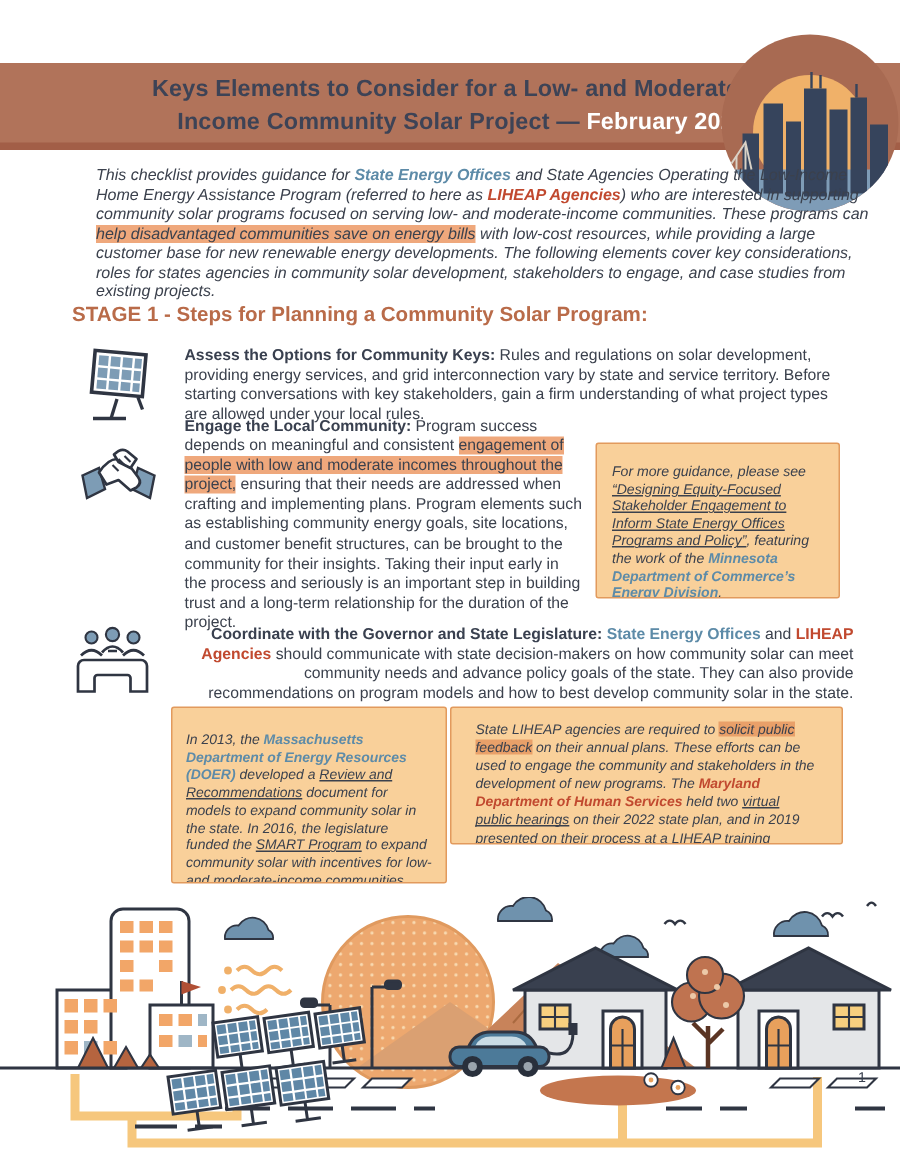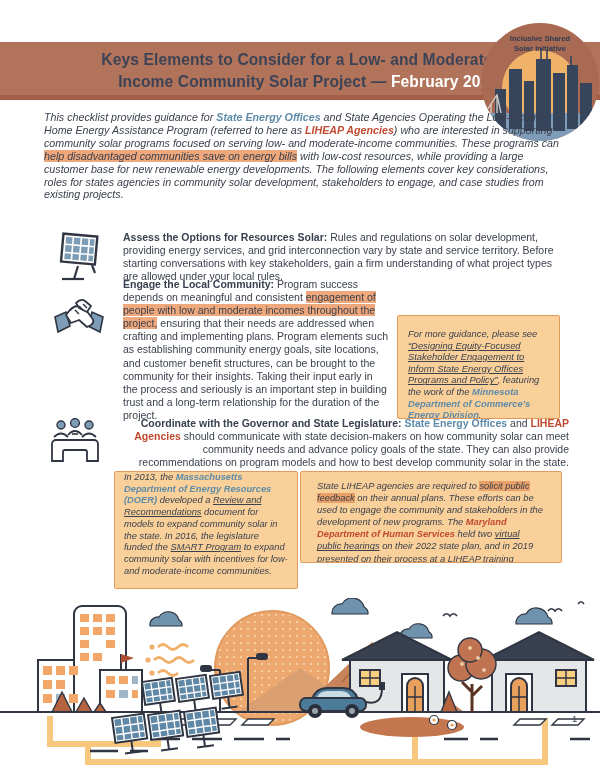--- a/index.html
+++ b/index.html
@@ -12,37 +12,37 @@
          font-size:15.6px;line-height:22px;color:#3d4356;letter-spacing:.1px;}
   .seg-white{color:#ffffff;}
   
   .badge{position:absolute;left:481px;top:23px;width:118px;height:118px;border-radius:50%;
          background:#a86a52;overflow:hidden;}
   .badge-sun{position:absolute;left:21px;top:27px;width:76px;height:76px;border-radius:50%;background:#f0b169;}
   .badge-text{position:absolute;top:11px;left:0;width:100%;text-align:center;
               font-size:7.6px;font-weight:bold;color:#2f3b52;line-height:9.5px;}
   .badge svg{position:absolute;left:0;bottom:0;}
   
-  .intro{position:absolute;left:44px;top:111px;width:518px;font-style:italic;
+  .intro{position:absolute;left:64px;top:111px;width:518px;font-style:italic;
          font-size:10.7px;line-height:12.9px;}
   .stage{position:absolute;left:48px;top:202px;font-weight:bold;font-size:13.7px;color:#b96b49;}
   
   .bicon{position:absolute;}
   #icon1{left:50px;top:229px;}
   #icon2{left:52px;top:293px;}
   #icon3{left:44px;top:417px;}
   .btext{position:absolute;font-size:10.5px;line-height:13.1px;}
   #t1{left:123px;top:231px;width:446px;}
   #t2{left:123px;top:278px;width:267px;}
   #t3{left:123px;top:417px;width:446px;text-align:right;}
   
   .obox{position:absolute;background:#f9d09a;border:1.6px solid #e29a5d;border-radius:2px;
         font-style:italic;color:#3b414d;box-sizing:border-box;overflow:hidden;}
-  #gbox{left:397px;top:295px;width:163px;height:104px;padding:12px 10px;font-size:9.4px;line-height:11.6px;margin-top:20px;}
-  #cbox1{left:114px;top:471px;width:184px;height:118px;padding:0 9px;font-size:9.3px;line-height:11.7px;}
+  #gbox{left:397px;top:295px;width:163px;height:104px;padding:12px 10px;font-size:9.4px;line-height:11.6px;}
+  #cbox1{left:114px;top:471px;width:184px;height:118px;padding:16px 9px;font-size:9.3px;line-height:11.7px;}
   #cbox2{left:300px;top:471px;width:262px;height:92px;padding:8px 16px;font-size:9.3px;line-height:12.1px;}
   
   .seg-b{font-weight:bold;color:#39404f;}
   .seg-blue{font-weight:bold;color:#5d8ba8;}
   .seg-red{font-weight:bold;color:#c1492f;}
   .seg-hl{background:#efa87c;}
   .seg-hl2{background:#e9a069;}
   .seg-u{text-decoration:underline;}
   .pagenum{position:absolute;left:572px;top:713px;font-size:9.5px;color:#3a4150;}
   .illus{position:absolute;left:0;top:598px;width:600px;height:178px;}
@@ -72,28 +72,25 @@
         <line x1="60" y1="36" x2="60" y2="25"></line>
         <line x1="66" y1="36" x2="66" y2="27"></line>
         <line x1="90" y1="42" x2="90" y2="33"></line>
       </g>
       <g stroke="#d9d2c6" stroke-width="1.3" fill="none">
         <path d="M4,90 L16,72 L20,90"></path>
         <line x1="10" y1="81" x2="10" y2="90"></line>
         <line x1="16" y1="74" x2="16" y2="90"></line>
       </g>
     </svg>
-    <div class="badge-text">
-      <div>Inclusive Shared</div>
-      <div>Solar Initiative</div>
-    </div>
   </div>
 
   <p class="intro" style="margin:0;"><span>This checklist provides guidance for </span><span class="seg-blue">State Energy Offices</span><span> and State Agencies Operating the Low-Income Home Energy Assistance Program (referred to here as </span><span class="seg-red">LIHEAP Agencies</span><span>) who are interested in supporting community solar programs focused on serving low- and moderate-income communities. These programs can </span><span class="seg-hl">help disadvantaged communities save on energy bills</span><span> with low-cost resources, while providing a large customer base for new renewable energy developments. The following elements cover key considerations, roles for states agencies in community solar development, stakeholders to engage, and case studies from existing projects.</span></p>
 
+  <h2 class="stage" style="margin:0;">STAGE 1 - Steps for Planning a Community Solar Program:</h2>
 
   <svg id="icon1" class="bicon" width="58" height="58" viewBox="0 0 58 58">
     <g transform="rotate(5 29 22)">
       <rect x="12" y="6" width="34" height="28" fill="#ffffff" stroke="#2f3542" stroke-width="2.4"></rect>
       <g fill="#7d9cb5">
         <rect x="15" y="9" width="6.4" height="6.6"></rect>
           <rect x="23" y="9" width="6.4" height="6.6"></rect>
           <rect x="31" y="9" width="6.4" height="6.6"></rect>
           <rect x="39" y="9" width="4.6" height="6.6"></rect>
         <rect x="15" y="17.2" width="6.4" height="6.6"></rect>
@@ -105,21 +102,21 @@
           <rect x="31" y="25.4" width="6.4" height="5.8"></rect>
           <rect x="39" y="25.4" width="4.6" height="5.8"></rect>
       </g>
     </g>
     <g stroke="#2f3542" stroke-width="2.2" fill="none">
       <line x1="28" y1="37" x2="24" y2="50"></line>
       <line x1="12" y1="50" x2="34" y2="50"></line>
       <line x1="42" y1="36" x2="45" y2="44"></line>
     </g>
   </svg>
-  <p id="t1" class="btext" style="margin:0;"><span class="seg-b">Assess the Options for Resources Solar: </span><span>Rules and regulations on solar development, providing energy services, and grid interconnection vary by state and service territory. Before starting conversations with key stakeholders, gain a firm understanding of what project types are allowed under your local rules.</span></p>
+  <p id="t1" class="btext" style="margin:0;"><span class="seg-b">Assess the Options for Community Keys: </span><span>Rules and regulations on solar development, providing energy services, and grid interconnection vary by state and service territory. Before starting conversations with key stakeholders, gain a firm understanding of what project types are allowed under your local rules.</span></p>
 
   <svg id="icon2" class="bicon" width="54" height="54" viewBox="0 0 54 54">
     <polygon points="3,24 14,19 18,33 6,39" fill="#7d9cb5" stroke="#2f3542" stroke-width="1.6"></polygon>
     <polygon points="51,24 40,19 36,33 48,39" fill="#7d9cb5" stroke="#2f3542" stroke-width="1.6"></polygon>
     <g fill="#ffffff" stroke="#2f3542" stroke-width="1.8" stroke-linejoin="round">
       <path d="M14,22 q6,-9 12,-9 q6,0 8,4 l6,8 q3,4 -1,7 l-4,2 -8,-7 -8,3 z"></path>
       <path d="M24,10 q5,-5 9,-2 l6,5 -4,6 -8,-4 z"></path>
     </g>
     <g stroke="#2f3542" stroke-width="1.4" fill="none">
       <path d="M27,13 l4,4"></path>

